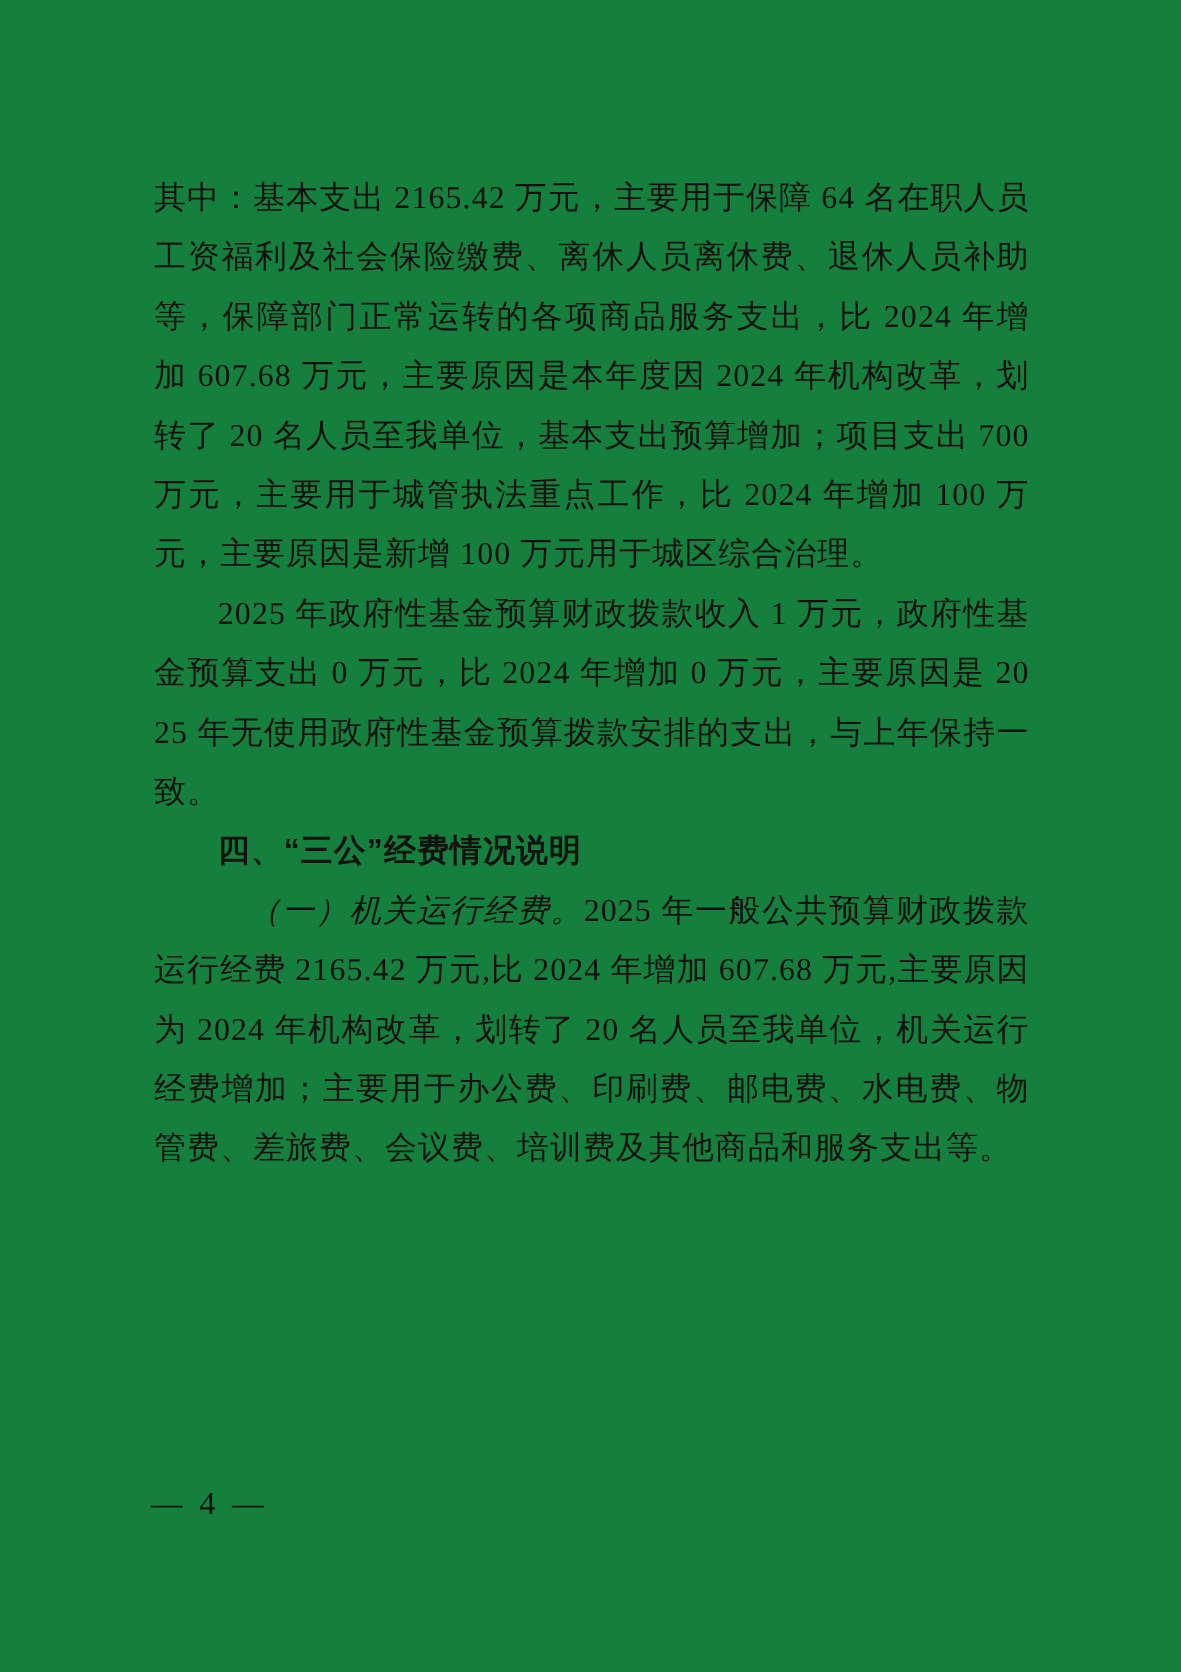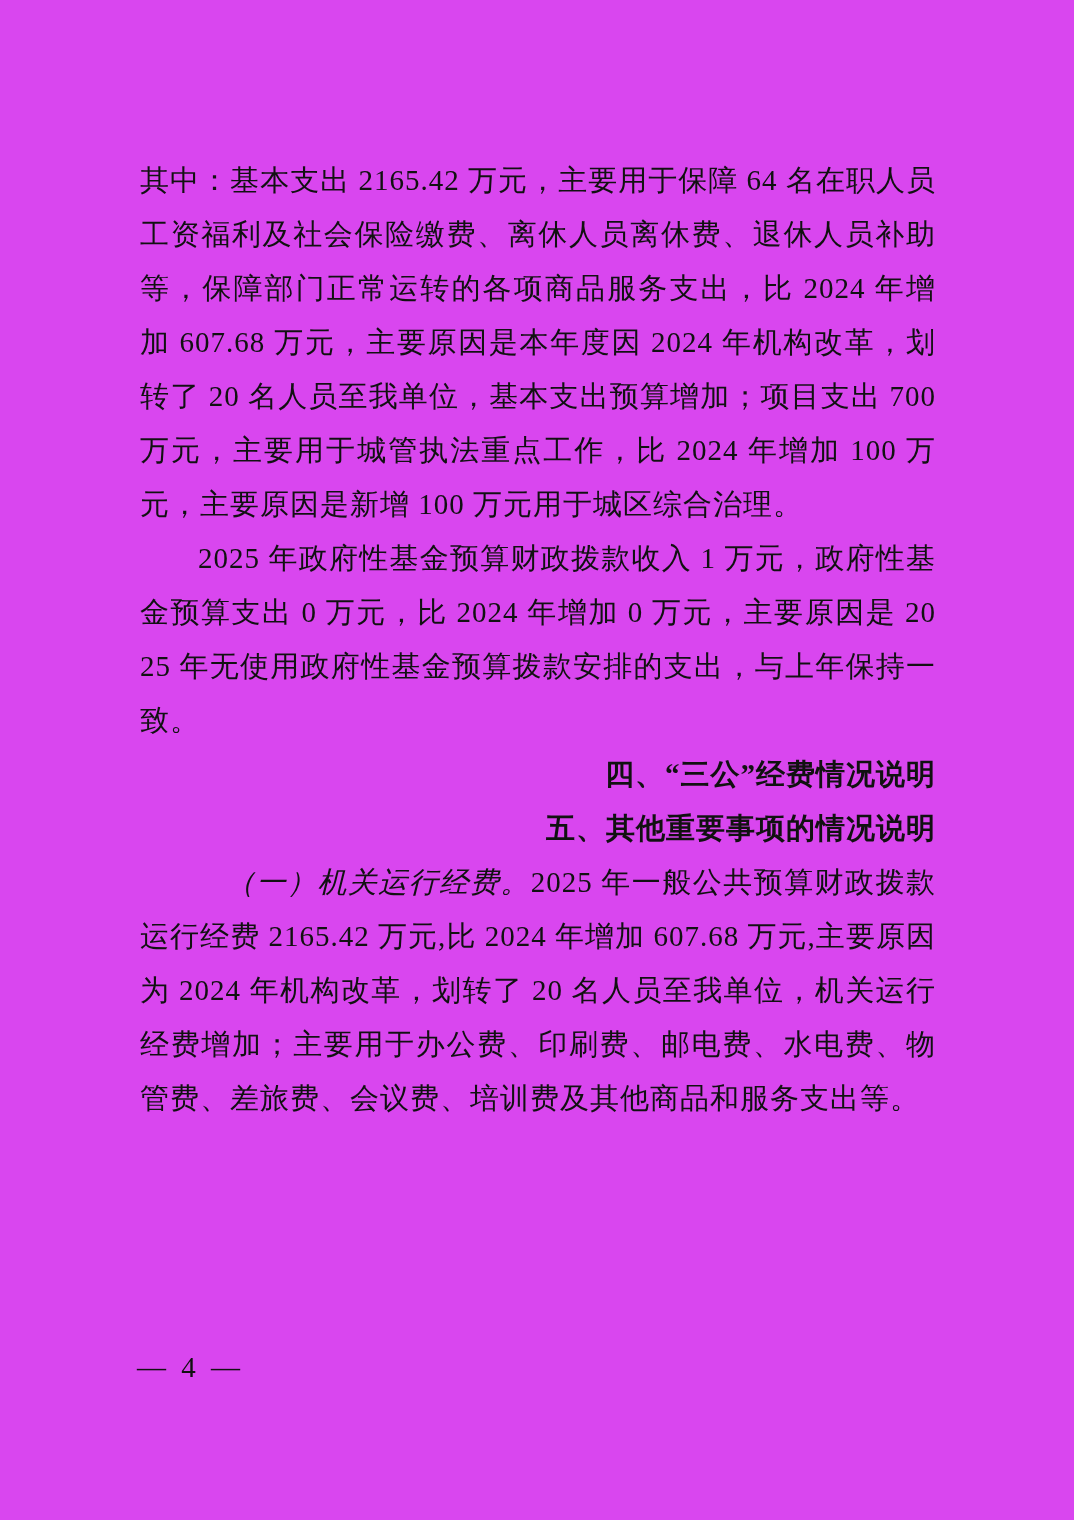--- a/index.html
+++ b/index.html
@@ -11,21 +11,21 @@
     width: 1074px;
     height: 1520px;
     position: relative;
     overflow: hidden;
     font-family: "Liberation Serif", "DejaVu Serif", serif;
     color: #111111;
   }
   .page {
     position: absolute;
     inset: 0;
-    background: #d946ef;
+    background: #15803d;
   }
   .content {
     position: absolute;
     left: 140px;
     top: 153px;
     width: 796px;
   }
   .body-para {
     margin: 0;
     font-size: 29px;
@@ -33,27 +33,26 @@
     text-align: justify;
     text-justify: inter-character;
     letter-spacing: 1px;
     word-break: break-all;
   }
   .indent {
     text-indent: 2em;
   }
   .heading {
     margin: 0;
-    font-family: Liberation Serif, serif;
+    font-family: Liberation Sans, sans-serif;
     font-weight: bold;
     font-size: 29px;
     line-height: 54px;
     text-indent: 2em;
     letter-spacing: 1px;
-    text-align: right;
   }
   .kai-lead {
     font-style: italic;
     margin-left: 28px;
   }
   .page-footer {
     position: absolute;
     left: 137px;
     top: 1347px;
     font-size: 29px;
@@ -67,20 +66,19 @@
 <div class="page">
   <div class="content">
 
     <p class="body-para">其中：基本支出 2165.42 万元，主要用于保障 64 名在职人员工资福利及社会保险缴费、离休人员离休费、退休人员补助等，保障部门正常运转的各项商品服务支出，比 2024 年增加 607.68 万元，主要原因是本年度因 2024 年机构改革，划转了 20 名人员至我单位，基本支出预算增加；项目支出 700 万元，主要用于城管执法重点工作，比 2024 年增加 100 万元，主要原因是新增 100 万元用于城区综合治理。</p>
 
     <p class="body-para indent">2025 年政府性基金预算财政拨款收入 1 万元，政府性基金预算支出 0 万元，比 2024 年增加 0 万元，主要原因是 2025 年无使用政府性基金预算拨款安排的支出，与上年保持一致。</p>
 
     <h2 class="heading">四、“三公”经费情况说明</h2>
 
 
-    <h2 class="heading">五、其他重要事项的情况说明</h2>
 
     <p class="body-para indent"><span class="kai-lead">（一）机关运行经费。</span><span>2025 年一般公共预算财政拨款运行经费 2165.42 万元,比 2024 年增加 607.68 万元,主要原因为 2024 年机构改革，划转了 20 名人员至我单位，机关运行经费增加；主要用于办公费、印刷费、邮电费、水电费、物管费、差旅费、会议费、培训费及其他商品和服务支出等。</span></p>
 
   </div>
 
   <div class="page-footer">— 4 —</div>
 </div>
 
 </body></html>

